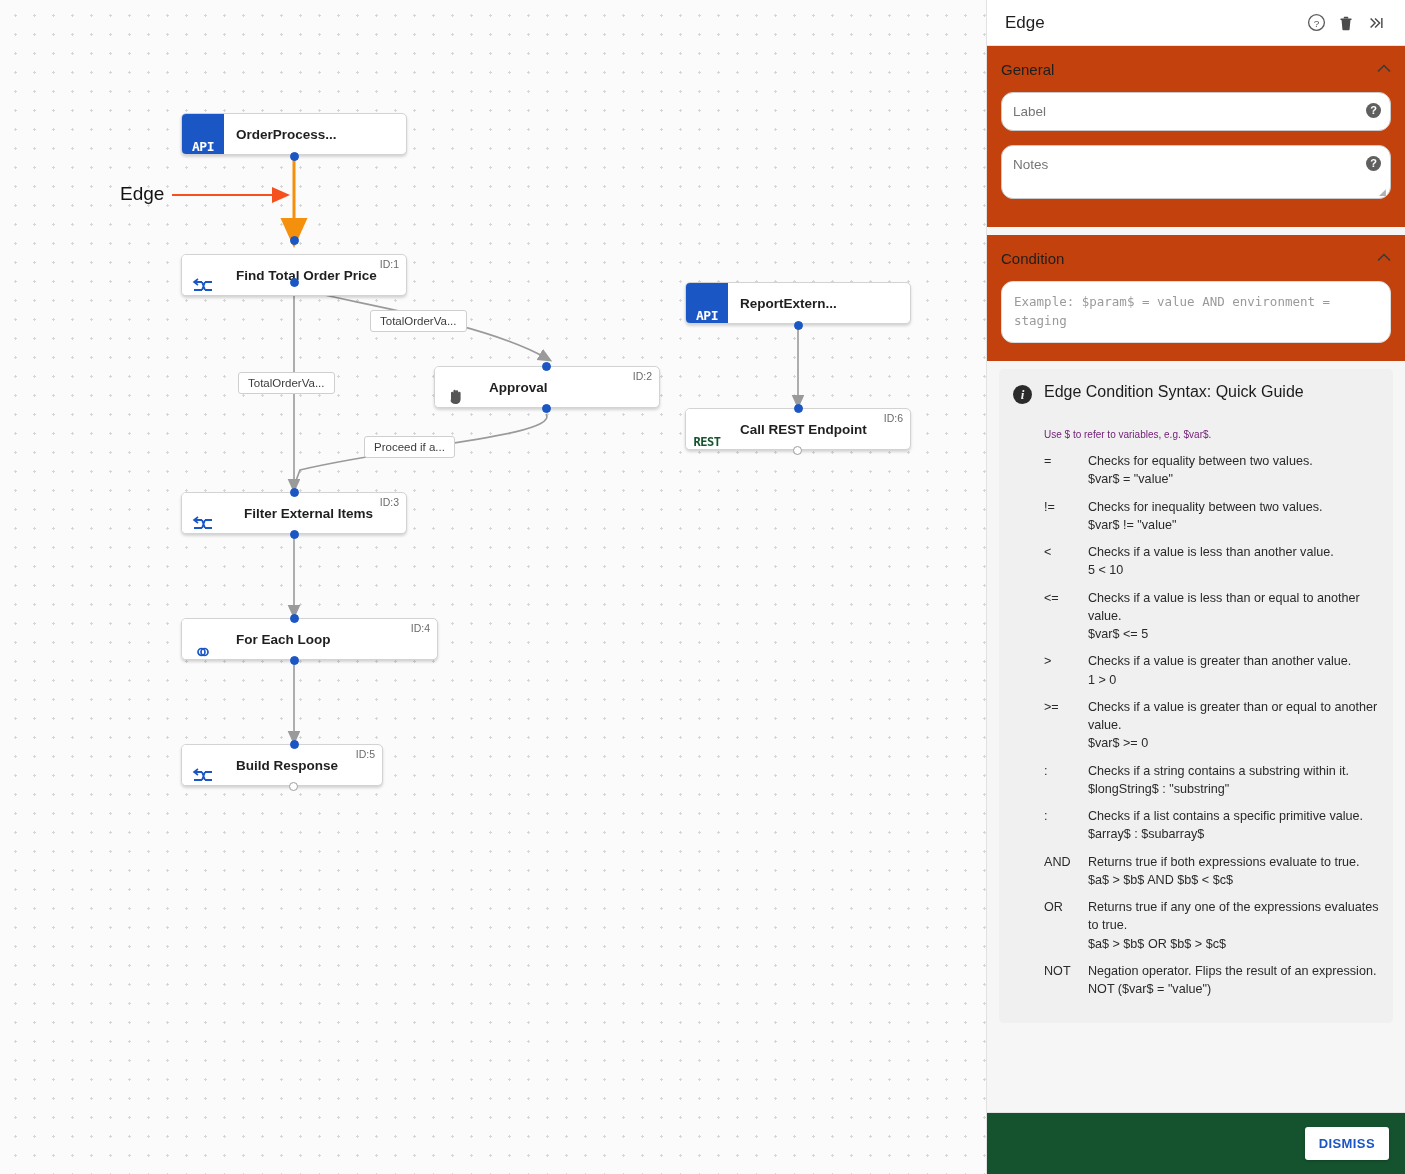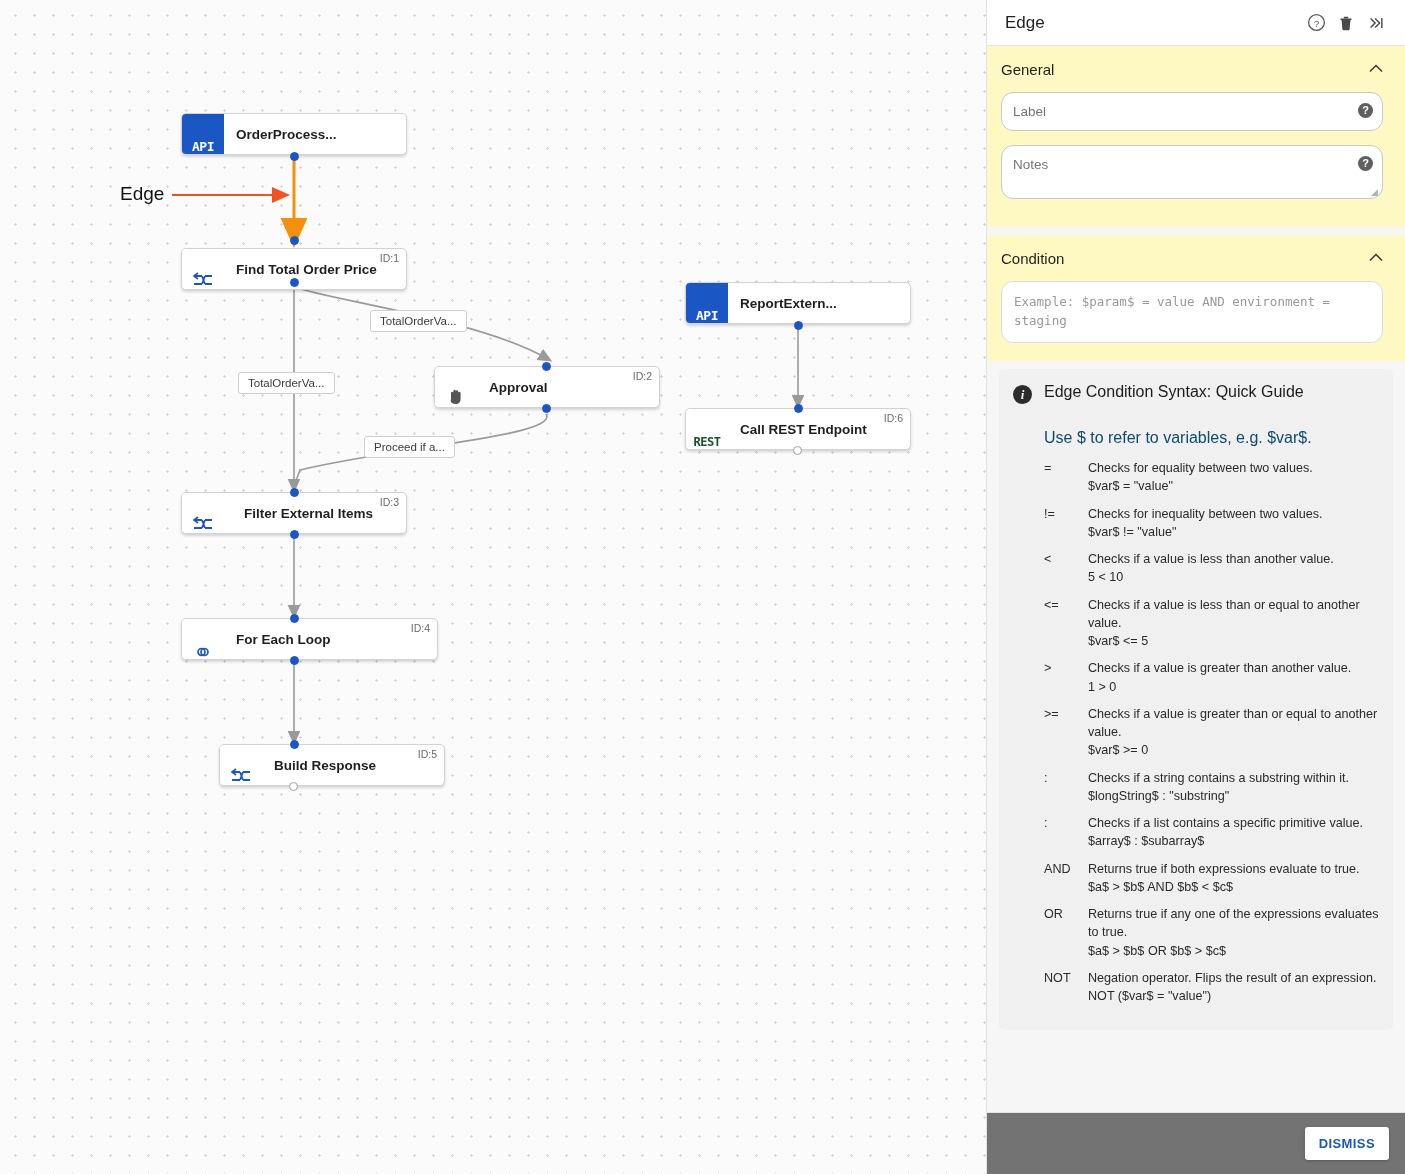--- a/index.html
+++ b/index.html
@@ -145,23 +145,23 @@
     display: flex; align-items: center; justify-content: center;
     color: #5a5a5a;
     cursor: pointer;
   }
   .panel-body {
     flex: 1;
     overflow: hidden;
     padding: 0;
   }
   .section {
-    background: #fef9c3;
+    background: #c2410c;
     margin: 0 0 8px 0;
-    padding: 0 22px 14px 14px;
+    padding: 0 14px 14px 14px;
   }
   .section.first { margin-top: 0; }
   .section-head {
     height: 46px;
     display: flex; align-items: center;
     font-size: 15px;
     color: #1f1f1f;
     cursor: pointer;
   }
   .section-head .t { flex: 1; }
@@ -245,22 +245,22 @@
     margin-top: 2px;
     font-family: "Liberation Serif", serif;
   }
   .info-body { flex: 1; }
   .info-title {
     font-size: 16px;
     color: #1b1b1b;
     margin-bottom: 12px;
   }
   .info-sub {
-    font-size: 16px;
-    color: #0c4a6e;
+    font-size: 10px;
+    color: #701a75;
     margin-bottom: 12px;
     margin-top: 28px;
   }
   table.ops {
     width: 100%;
     border-collapse: collapse;
   }
   table.ops td {
     vertical-align: top;
     font-size: 12.6px;
@@ -270,21 +270,21 @@
   }
   table.ops td.op {
     width: 44px;
     white-space: nowrap;
     padding-right: 6px;
   }
   .ex { display: block; }
 
   .panel-footer {
     height: 62px;
-    background: #737373;
+    background: #14532d;
     border-top: 1px solid #e4e4e4;
     display: flex;
     align-items: center;
     justify-content: flex-end;
     padding-right: 16px;
     flex: 0 0 62px;
   }
   .dismiss-btn {
     background: #ffffff;
     color: #1a56c4;
@@ -343,21 +343,21 @@
     <div class="edge-callout" style="left:120px; top:183px;">Edge</div>
 
     <div class="node" style="left:181px; top:113px; width:226px;">
       <div class="icon-box api">
           <span>API</span>
         </div>
       <div class="node-label">OrderProcess...</div>
     </div>
     <div class="port" style="left:290px; top:152px;"></div>
 
-    <div class="node" style="left:181px; top:248px; width:226px;">
+    <div class="node" style="left:181px; top:254px; width:226px;">
       <div class="icon-box plain">
         <svg width="22" height="18" viewBox="0 0 22 18">
             <path d="M2 5 H10 M2 13 H10" stroke="#1a56c4" stroke-width="1.8" fill="none"></path>
             <path d="M20 5 H13 M20 13 H13" stroke="#1a56c4" stroke-width="1.8" fill="none"></path>
             <path d="M10 5 L13 13 M10 13 L13 5" stroke="#1a56c4" stroke-width="1.8" fill="none"></path>
             <path d="M6 2 L2 5 L6 8" stroke="#1a56c4" stroke-width="1.6" fill="none"></path>
           </svg>
       </div>
       <div class="node-label">Find Total Order Price</div>
       <div class="node-id">ID:1</div>
@@ -398,21 +398,21 @@
             <path d="M7 7 a3.5 3.5 0 1 1 3.5 3.5 a3.5 3.5 0 0 1 -3.5 -3.5 z" fill="none" stroke="#1a56c4" stroke-width="1.7"></path>
             <path d="M17 7 a3.5 3.5 0 1 1 -3.5 -3.5 a3.5 3.5 0 0 1 3.5 3.5 z" fill="none" stroke="#1a56c4" stroke-width="1.7"></path>
           </svg>
       </div>
       <div class="node-label">For Each Loop</div>
       <div class="node-id">ID:4</div>
     </div>
     <div class="port" style="left:290px; top:614px;"></div>
     <div class="port" style="left:290px; top:656px;"></div>
 
-    <div class="node" style="left:181px; top:744px; width:226px;margin-left:38px;">
+    <div class="node" style="left:181px; top:744px; width:202px;">
       <div class="icon-box plain">
         <svg width="22" height="18" viewBox="0 0 22 18">
             <path d="M2 5 H10 M2 13 H10" stroke="#1a56c4" stroke-width="1.8" fill="none"></path>
             <path d="M20 5 H13 M20 13 H13" stroke="#1a56c4" stroke-width="1.8" fill="none"></path>
             <path d="M10 5 L13 13 M10 13 L13 5" stroke="#1a56c4" stroke-width="1.8" fill="none"></path>
             <path d="M6 2 L2 5 L6 8" stroke="#1a56c4" stroke-width="1.6" fill="none"></path>
           </svg>
       </div>
       <div class="node-label">Build Response</div>
       <div class="node-id">ID:5</div>

